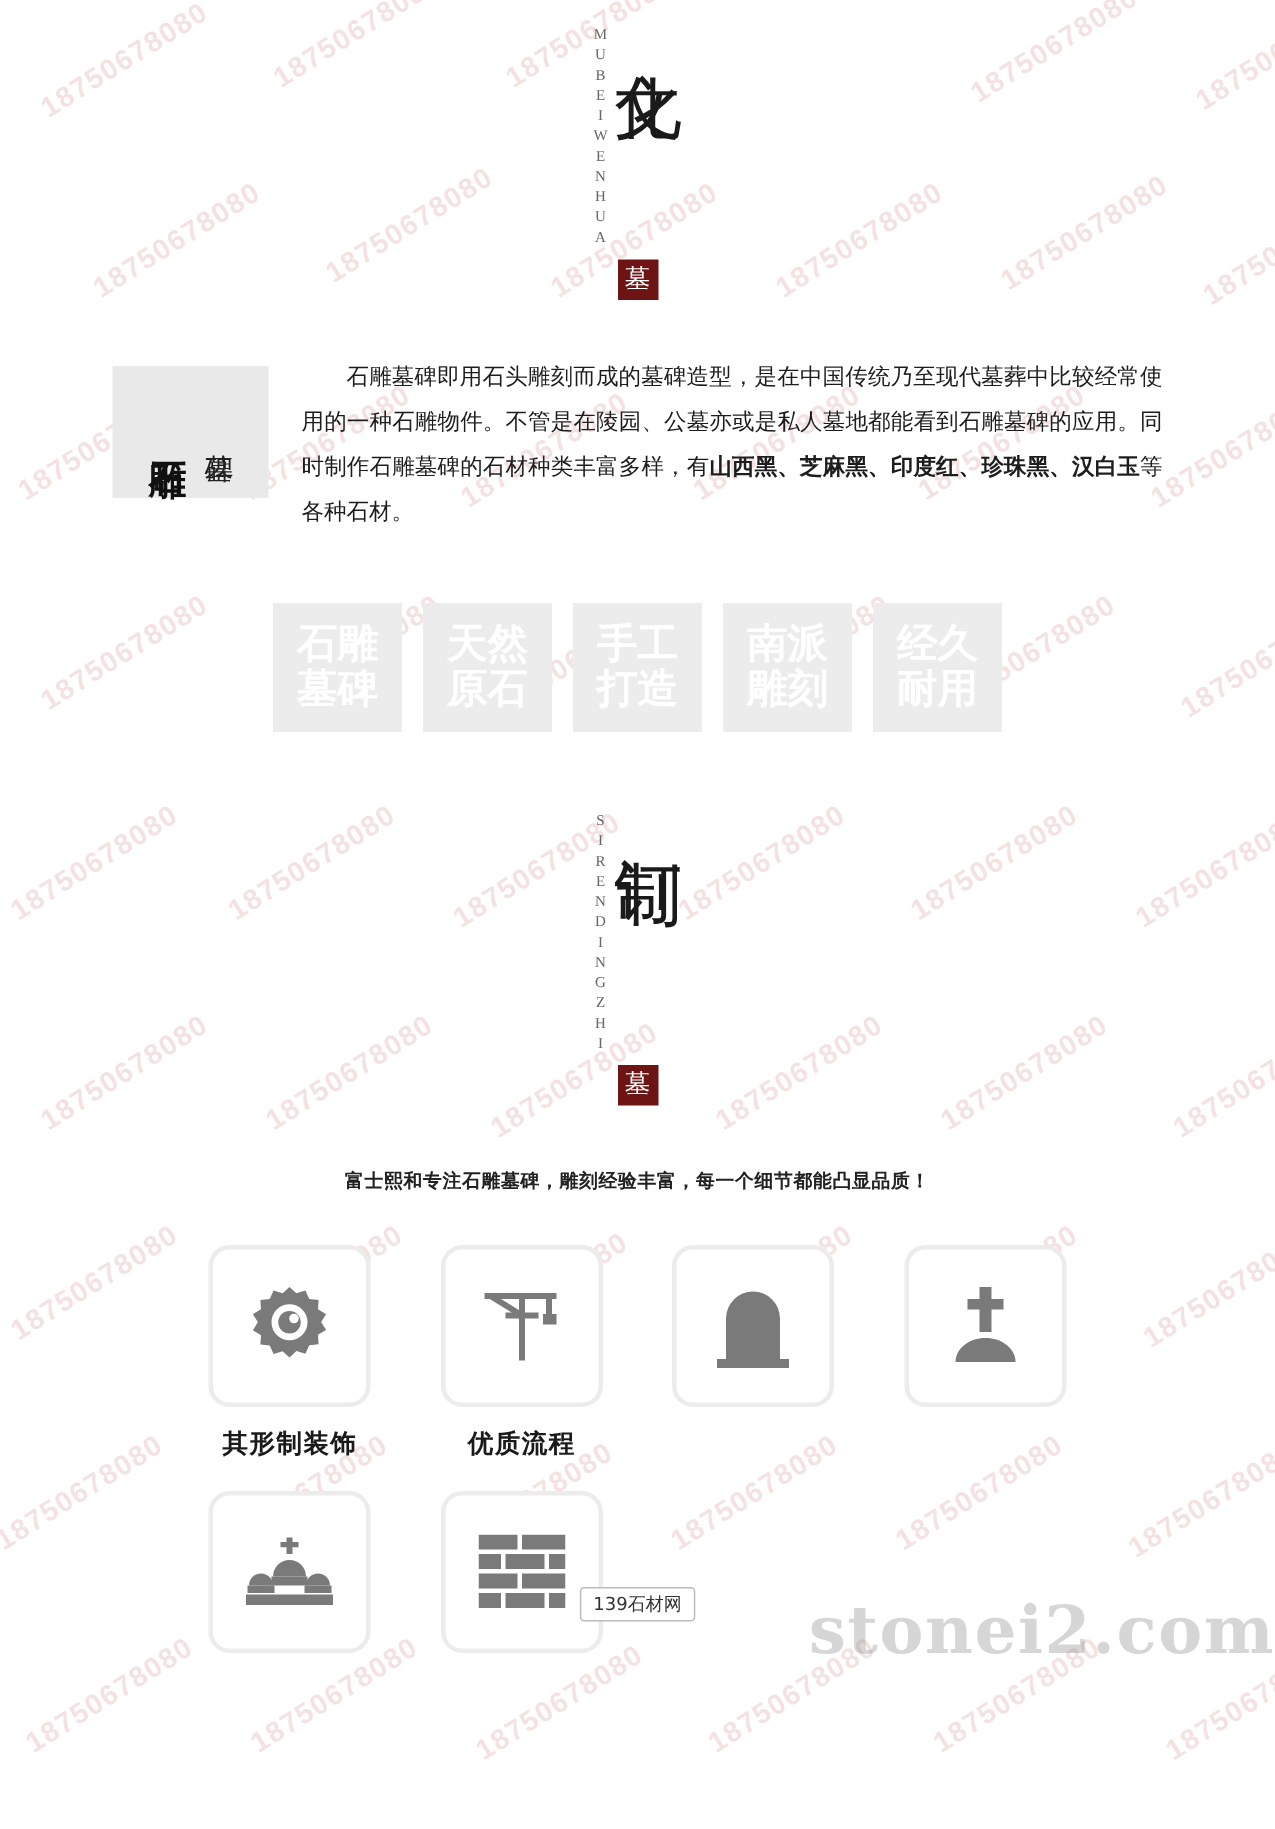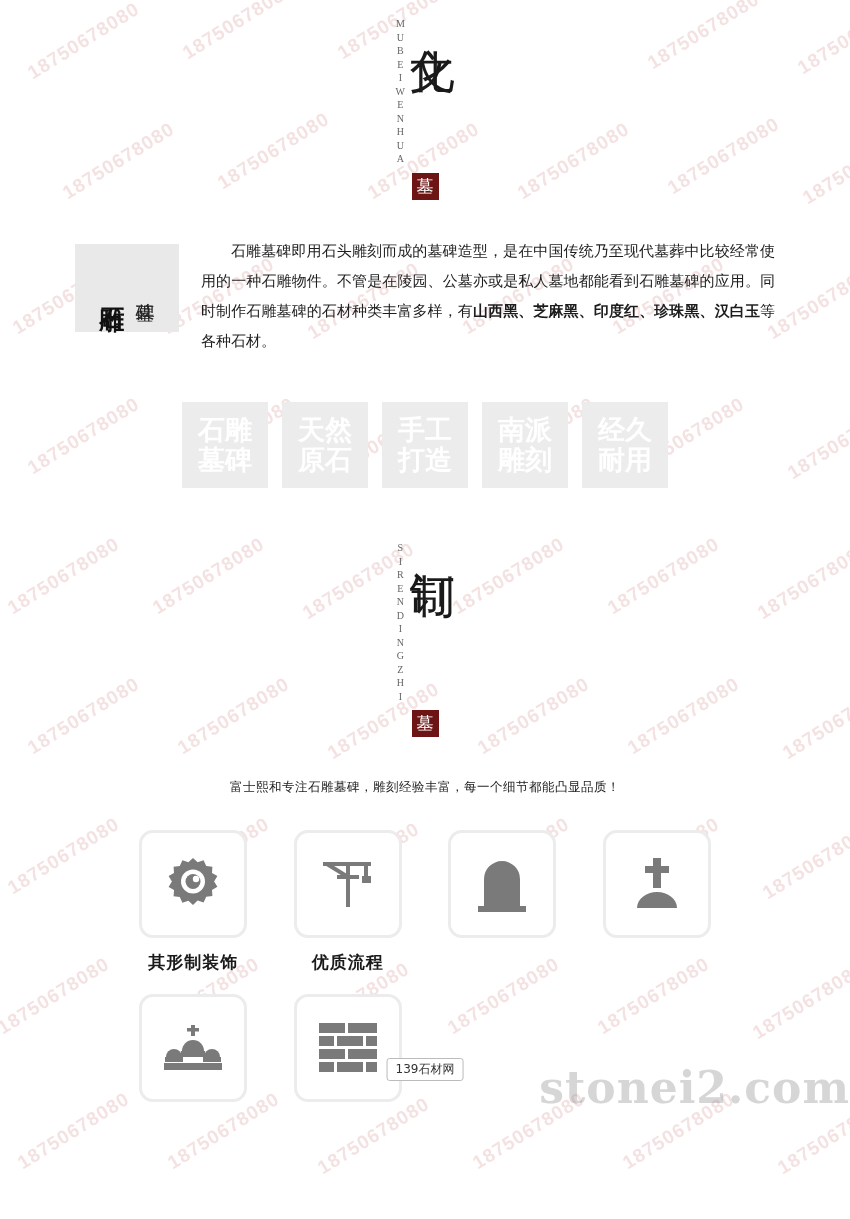--- a/index.html
+++ b/index.html
@@ -179,21 +179,21 @@
   .ghost span i {
     font-style: normal;
     display: block;
   }
 
   
   .tagline {
     text-align: center;
     font-family: "DejaVu Sans", sans-serif;
     font-size: 12.5px;
-    font-weight: normal;
+    font-weight: bold;
     color: #222;
     letter-spacing: 0.5px;
     margin-top: 10px;
   }
 
   
   .icon-grid {
     width: 600px;
     margin: 34px auto 0 auto;
     display: grid;

